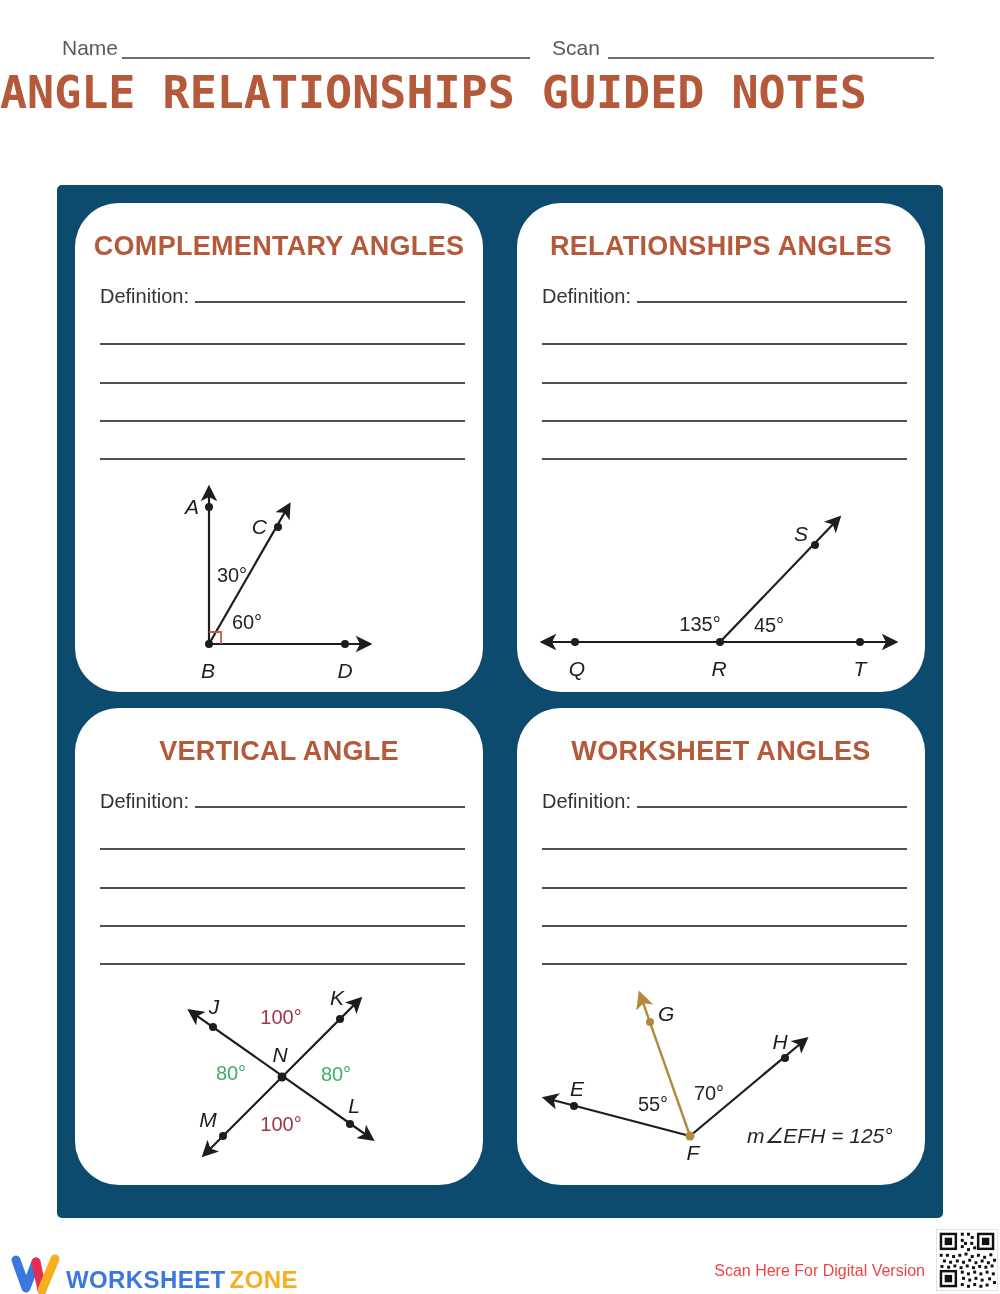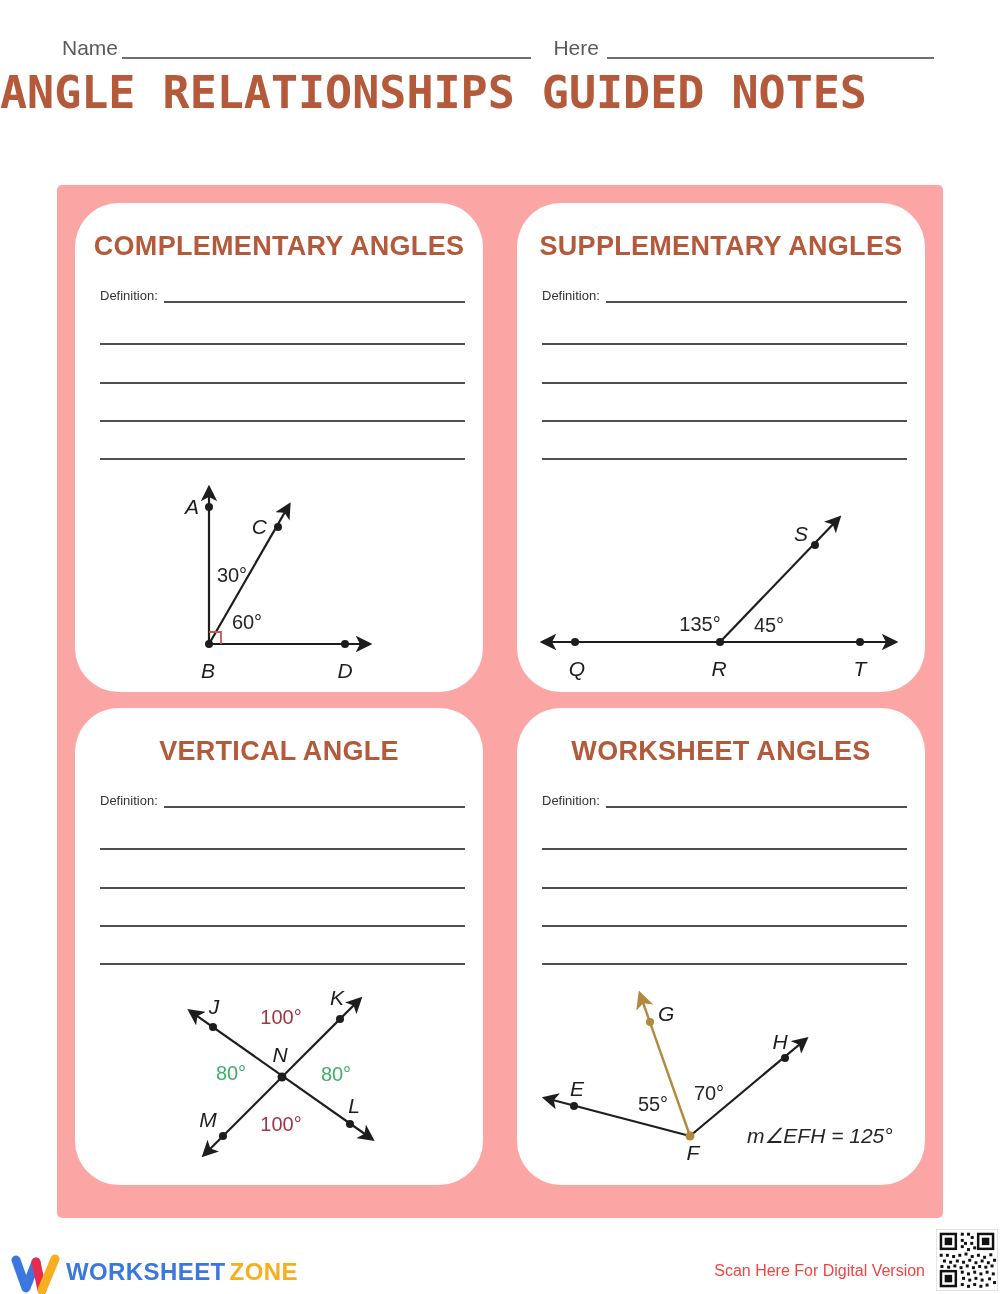--- a/index.html
+++ b/index.html
@@ -30,75 +30,75 @@
     color:#b4593a; white-space:nowrap;
   }
   .instructions {
     position:absolute; left:60px; top:125px; width:886px;
     font-size:19px; line-height:1.32; color:#3b3b3b;
   }
 
   
   .panel {
     position:absolute; left:57px; top:185px; width:886px; height:1033px;
-    background:#fca5a5; border-radius:5px;
+    background:#0c4a6e; border-radius:5px;
   }
   .card {
     position:absolute; width:408px; background:#ffffff; border-radius:44px;
   }
   .card.r1 { top:18px;  height:489px; }
   .card.r2 { top:523px; height:477px; }
   .card.c1 { left:18px; }
   .card.c2 { left:460px; }
 
   .card-title {
     position:absolute; left:0; top:28px; width:100%;
     text-align:center; font-size:27px; font-weight:bold;
     letter-spacing:0.3px; color:#b4593a;
   }
   .def-row {
     position:absolute; left:25px; right:18px; top:82px;
-    display:flex; align-items:flex-end;
-    font-size:13px; color:#333333;
+    display:flex; 
+    font-size:20px; color:#333333;
   }
   .def-underline { flex:1; border-bottom:2px solid #4f4f4f; height:18px; margin-left:6px; }
   .rule-line {
     position:absolute; left:25px; right:18px; height:0;
     border-bottom:2px solid #4f4f4f;
   }
   .rl1 { top:140px; } .rl2 { top:179px; } .rl3 { top:217px; } .rl4 { top:255px; }
 
   .diagram { position:absolute; inset:0; pointer-events:none; }
   .diagram text { font-family:"Liberation Sans", sans-serif; }
   .pt-label { font-style:italic; font-size:21px; fill:#1d1d1d; }
   .ang-label { font-size:20px; fill:#262626; }
   .ang-maroon { font-size:20px; fill:#9e3646; }
   .ang-green  { font-size:20px; fill:#3fae66; }
   .note-label { font-style:italic; font-size:21px; fill:#262626; }
 
   
-  .logo { position:absolute; left:10px; top:1250px; display:flex; align-items:center; }
+  .logo { position:absolute; left:10px; top:1250px; display:flex; align-items:flex-end; }
   .logo-text { font-size:24px; font-weight:bold; letter-spacing:0.4px; margin-left:6px; white-space:nowrap; }
   .logo-text .t1 { color:#3a78e0; }
   .logo-text .t2 { color:#f7af20; margin-left:4px; }
   .scan-text {
     position:absolute; right:75px; top:1262px;
     font-size:16px; color:#ef4444; white-space:nowrap;
   }
   .qr { position:absolute; left:936px; top:1229px; width:62px; height:62px; }
 </style>
 </head>
 <body>
 
 <div class="page">
 
   <div class="nd-row">
     <span class="nd-label">Name</span>
     <span class="nd-line name"></span>
-    <span class="nd-label">Here</span>
+    <span class="nd-label">Scan</span>
     <span class="nd-line date"></span>
   </div>
 
   <div class="main-title">ANGLE RELATIONSHIPS GUIDED NOTES</div>
 
   <div class="panel">
 
     <div class="card r1 c1">
       <div class="card-title">COMPLEMENTARY ANGLES</div>
       <div class="def-row">
@@ -131,21 +131,21 @@
         <text class="pt-label" x="124" y="311" text-anchor="end">A</text>
         <text class="pt-label" x="192" y="331" text-anchor="end">C</text>
         <text class="pt-label" x="133" y="475" text-anchor="middle">B</text>
         <text class="pt-label" x="270" y="475" text-anchor="middle">D</text>
         <text class="ang-label" x="157" y="379" text-anchor="middle">30°</text>
         <text class="ang-label" x="172" y="426" text-anchor="middle">60°</text>
       </svg>
     </div>
 
     <div class="card r1 c2">
-      <div class="card-title">SUPPLEMENTARY ANGLES</div>
+      <div class="card-title">RELATIONSHIPS ANGLES</div>
       <div class="def-row">
         <span>Definition:</span>
         <span class="def-underline"></span>
       </div>
       <div class="rule-line rl1"></div>
       <div class="rule-line rl2"></div>
       <div class="rule-line rl3"></div>
       <div class="rule-line rl4"></div>
 
       <svg class="diagram" viewBox="0 0 408 489" width="408" height="489">

